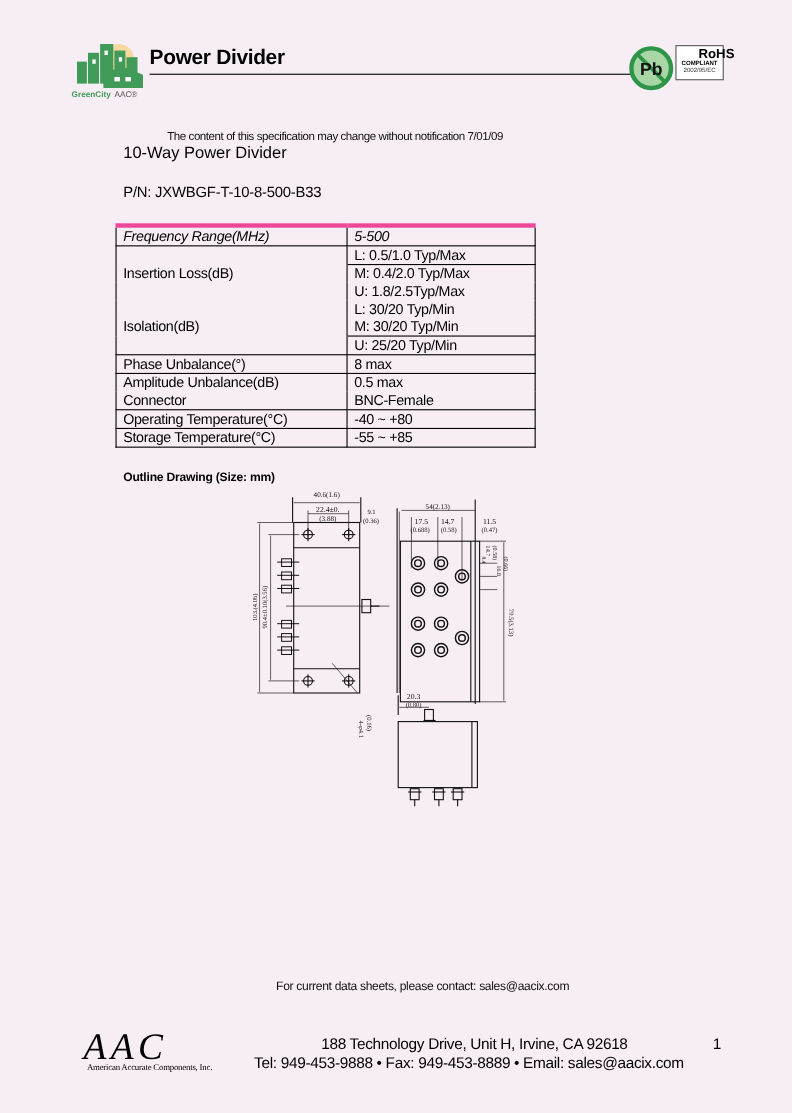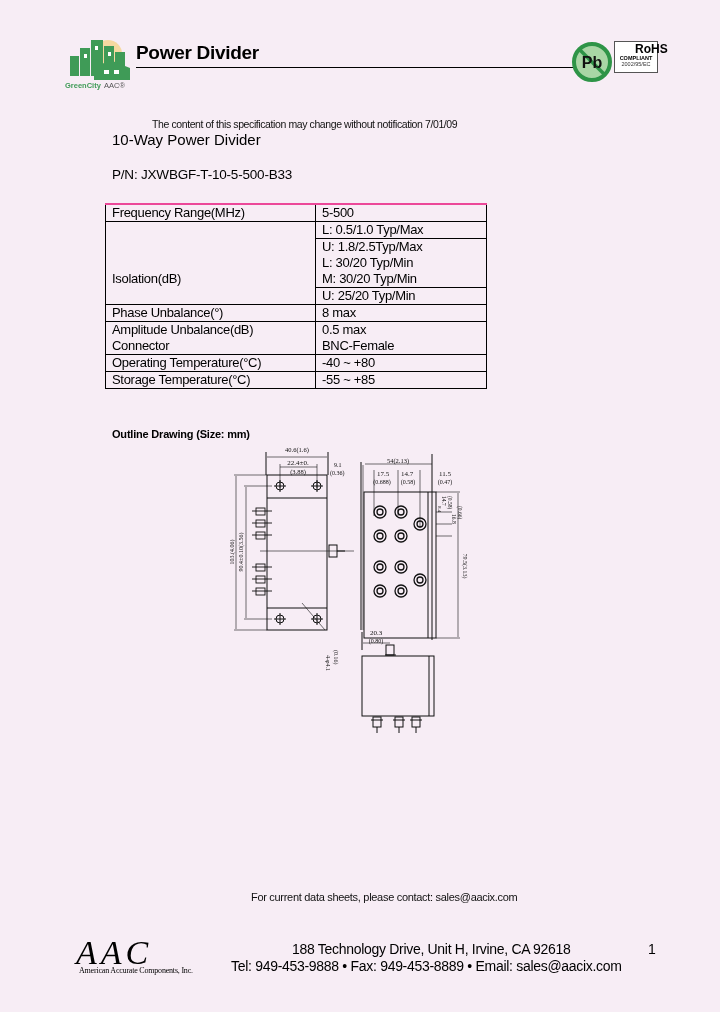--- a/index.html
+++ b/index.html
@@ -22,21 +22,21 @@
   
   .prod-title { left:112px; top:131px; font-size:15px; font-weight:normal; }
   .pn { left:112px; top:167px; font-size:13.5px; letter-spacing:-0.2px; }
   table.spec {
     position:absolute; left:105px; top:203px; border-collapse:collapse;
     font-size:13px; letter-spacing:-0.3px;
   }
   table.spec td { padding:0 0 0 6px; height:16px; line-height:16px; vertical-align:middle; }
   table.spec td.lbl { width:203px; border-left:1px solid #000; border-right:1px solid #000; }
   table.spec td.val { width:164px; border-right:1px solid #000; }
-  .bt { border-top:2px solid #ec4899; }
+  .bt { border-top:4px solid #ec4899;font-style:italic; }
   .bb { border-bottom:1px solid #000; }
   .od-title { left:112px; top:428px; font-size:11px; font-weight:bold; letter-spacing:-0.2px; }
   .drawing { left:230px; top:440px; width:260px; height:310px; }
   
   .contact { left:251px; top:891px; font-size:11px; letter-spacing:-0.3px; color:#111; }
   .aac-logo { left:76px; top:936px; font-size:34px; font-weight:normal; font-style:italic; font-family:"Liberation Serif", serif; letter-spacing:4px; line-height:34px; }
   .aac-sub { left:79px; top:966px; font-size:8px; font-family:"Liberation Serif", serif; letter-spacing:-0.2px; }
   .addr { left:292px; top:941px; font-size:14px; letter-spacing:-0.3px; }
   .contact-line { left:231px; top:958px; font-size:14px; letter-spacing:-0.3px; }
   .page-no { left:648px; top:941px; font-size:14px; }
@@ -69,31 +69,35 @@
   <line x1="9" y1="9" x2="33" y2="33" stroke="#2e9447" stroke-width="3.5"></line>
   <text x="21" y="27" text-anchor="middle" font-size="16" font-weight="bold" fill="#111" font-family="Liberation Sans, sans-serif">Pb</text>
 </svg>
 <div class="abs rohs">
   <div class="r1">RoHS</div>
   <div class="r2">COMPLIANT</div>
   <div class="r3">2002/95/EC</div>
 </div>
 
 <div class="abs prod-title">10-Way Power Divider</div>
-<div class="abs pn">P/N: JXWBGF-T-10-5-500-B33</div>
+<div class="abs pn">P/N: JXWBGF-T-10-8-500-B33</div>
 
 <table class="spec">
   <tbody>
       <tr>
     <td class="lbl bt bb">Frequency Range(MHz)</td>
     <td class="val bt bb">5-500</td>
   </tr>
   <tr>
     <td class="lbl"></td>
     <td class="val bb">L: 0.5/1.0 Typ/Max</td>
+  </tr>
+  <tr>
+    <td class="lbl">Insertion Loss(dB)</td>
+    <td class="val">M: 0.4/2.0 Typ/Max</td>
   </tr>
   <tr>
     <td class="lbl"></td>
     <td class="val">U: 1.8/2.5Typ/Max</td>
   </tr>
   <tr>
     <td class="lbl"></td>
     <td class="val">L: 30/20 Typ/Min</td>
   </tr>
   <tr>

